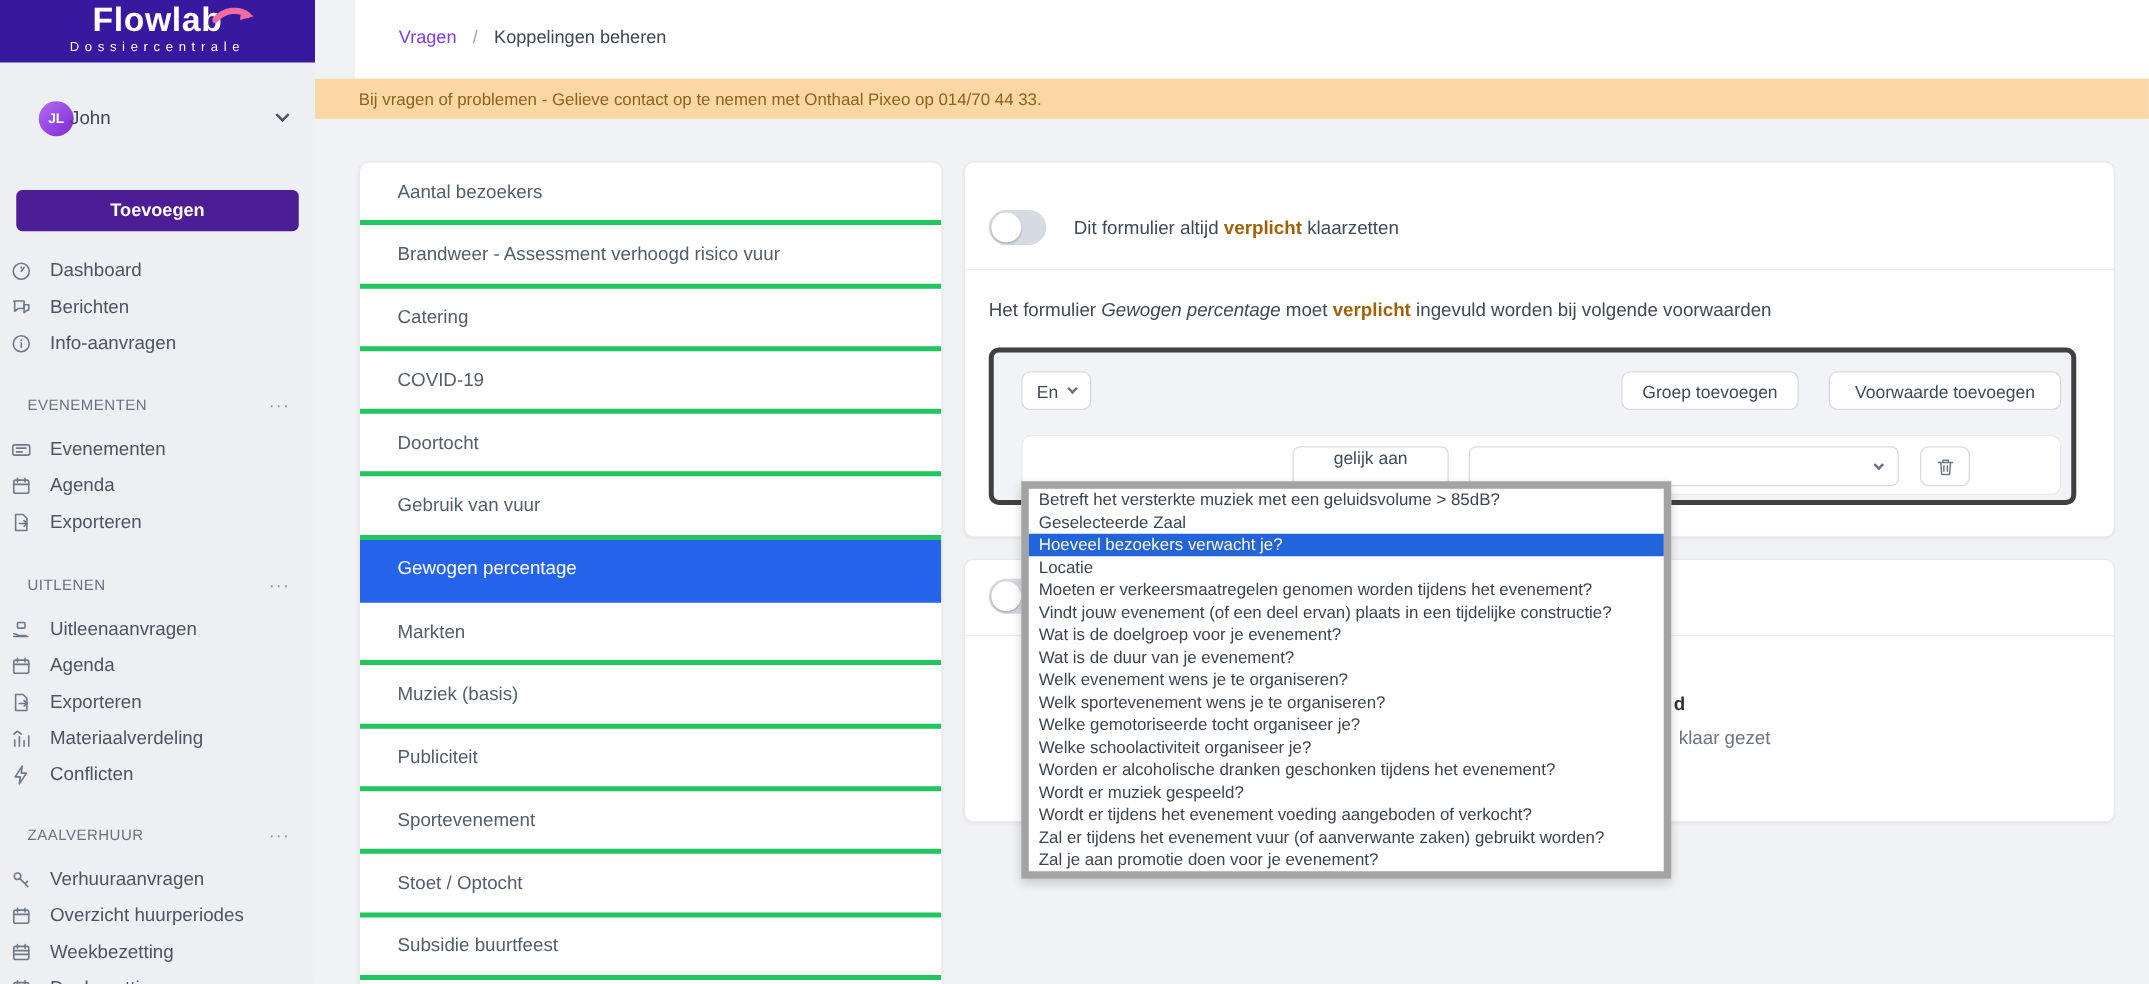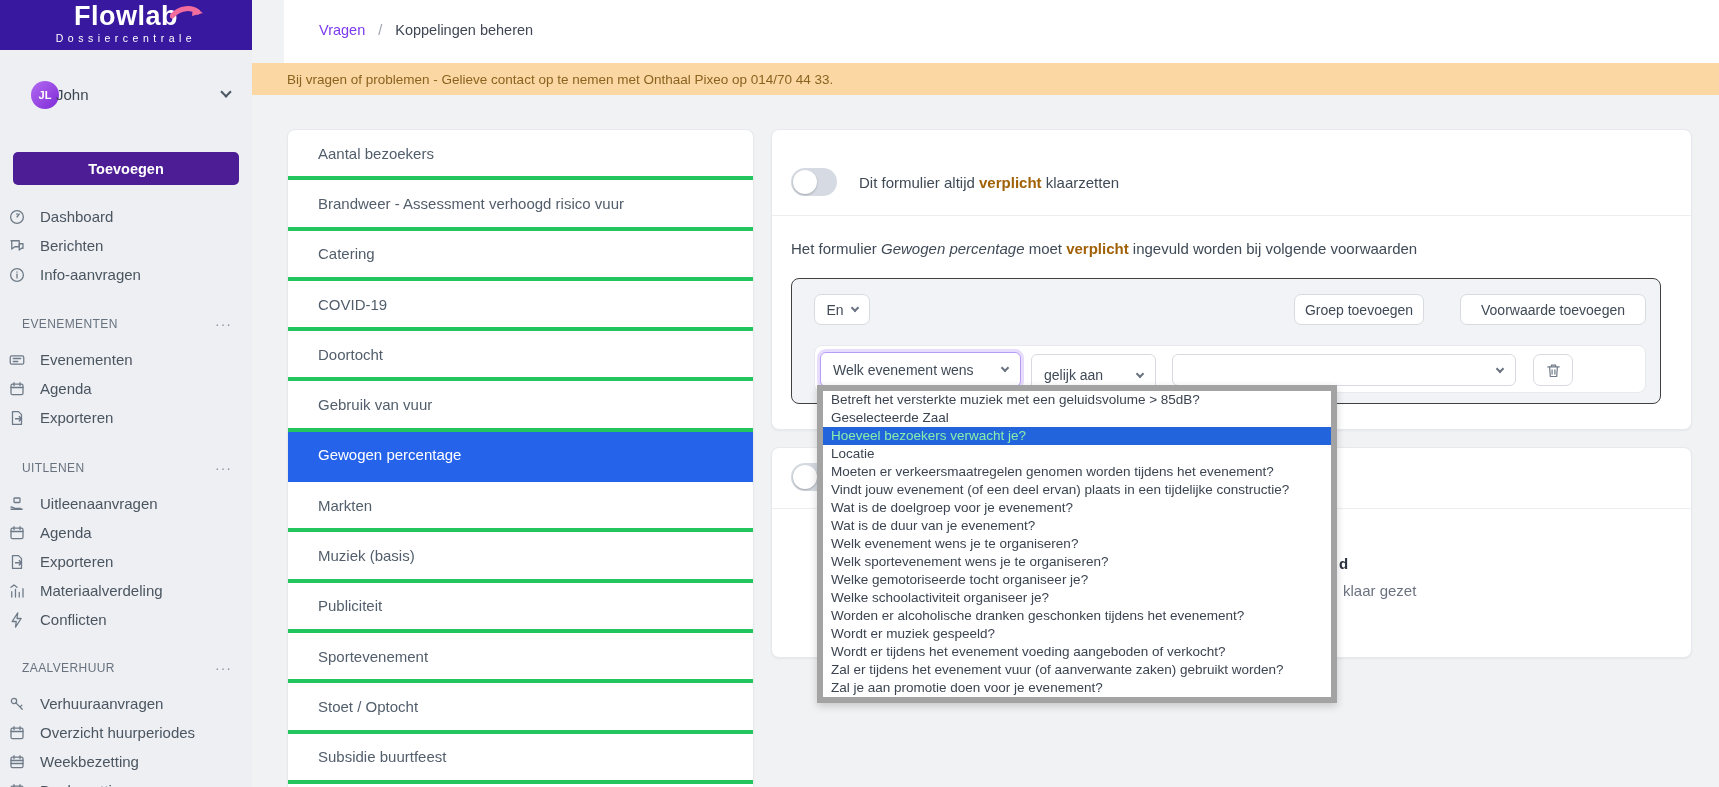--- a/index.html
+++ b/index.html
@@ -51,40 +51,40 @@
   .ready-card { left:771px; top:447px; width:921px; height:211px; }
 
   .toggle { position:absolute; width:46px; height:28px; border-radius:14px; background:#d6dbe3; cursor:pointer; }
   .knob { position:absolute; left:2px; top:2px; width:24px; height:24px; border-radius:50%; background:#fff; box-shadow:0 1px 2px rgba(0,0,0,.25); }
   .card-divider { position:absolute; left:0; right:0; height:1px; background:#edeef1; }
   .rich { font-size:15px; color:#3f4a56; }
   .rich b { color:#a16207; }
   .rich i { }
 
   .cond-box { position:absolute; left:19px; top:148px; width:870px; height:126px; background:#f2f3f6;
-    border:1px solid #404040; border-radius:8px; }
+    border:4px solid #404040; border-radius:8px; }
   .btn { position:absolute; height:31px; background:#fff; border:1px solid #d7dbe0; border-radius:7px;
     font-size:14px; color:#3f4a56; display:flex; align-items:center; justify-content:center; gap:8px; cursor:pointer; }
   .cond-row { position:absolute; left:22px; top:66px; width:832px; height:48px; background:#fff;
     border:1px solid #e7e9ee; border-radius:8px; }
   .select { position:absolute; background:#fff; border:1px solid #d7dbe0; border-radius:6px; font-size:14px; color:#3f4a56;
     display:flex; align-items:center; justify-content:space-between; padding:0 12px; cursor:pointer; }
   .select.focused { border:1px solid #b79df8; box-shadow:0 0 0 3px #e7dcfc; }
   .trash-btn { position:absolute; left:718px; top:8px; width:40px; height:32px; background:#fff; border:1px solid #d7dbe0;
     border-radius:7px; display:flex; align-items:center; justify-content:center; cursor:pointer; }
 
   .frag-bold { position:absolute; font-size:15px; font-weight:bold; color:#2b3440; }
   .frag-text { position:absolute; font-size:15px; color:#6b7280; }
 
   
   .dropdown { position:absolute; left:817px; top:385px; width:520px; background:#fff; border:6px solid #a3a3a3;
     box-shadow:0 3px 8px rgba(0,0,0,.18); z-index:10; }
   .dd-option { height:18px; line-height:18px; font-size:13.5px; color:#3b4450; padding:0 8px;
     white-space:nowrap; overflow:hidden; cursor:pointer; }
-  .dd-option.selected { background:#2264dc; color:#86efac; }
+  .dd-option.selected { background:#2264dc; color:#fef9c3; }
 
   svg.ic { stroke:#6e7a87; stroke-width:1.7; fill:none; stroke-linecap:round; stroke-linejoin:round; }
 </style>
 </head>
 <body>
 
 <svg width="0" height="0" style="position:absolute">
   <defs>
     <symbol id="i-gauge" viewBox="0 0 24 24">
         <circle cx="12" cy="12" r="8.5"></circle>
@@ -309,29 +309,25 @@
   <div class="card-divider" style="top:85px;"></div>
   <div class="rich abs" style="left:19px; top:110px;">
     <span>Het formulier </span><i>Gewogen percentage</i><span> moet </span><b>verplicht</b><span> ingevuld worden bij volgende voorwaarden</span>
   </div>
 
   <div class="cond-box">
     <div class="btn" style="left:22px; top:15px; width:56px;">
       <span>En</span>
       <span class="chev sm" style="margin-top:-3px"></span>
     </div>
-    <div class="btn" style="left:502px; top:15px; width:130px;">Groep toevoegen</div>
+    <div class="btn" style="left:502px; top:15px; width:142px;">Groep toevoegen</div>
     <div class="btn" style="left:668px; top:15px; width:186px;">Voorwaarde toevoegen</div>
 
     <div class="cond-row">
-      <div class="select focused" style="left:5px; top:6px; width:201px; height:35px;">
-        <span>Welk evenement wens</span>
-        <span class="chev sm" style="margin-top:-3px"></span>
-      </div>
-      <div class="select" style="left:216px; top:8px; width:125px; height:42px;">
+      <div class="select" style="left:216px; top:8px; width:125px; height:42px;flex-direction:column;">
         <span>gelijk aan</span>
         <span class="chev sm" style="margin-top:-3px"></span>
       </div>
       <div class="select" style="left:357px; top:8px; width:344px; height:32px;">
         <span></span>
         <span class="chev sm" style="margin-top:-3px"></span>
       </div>
       <div class="trash-btn">
         <svg class="ic" width="17" height="17">
             <use href="#i-trash"></use>

